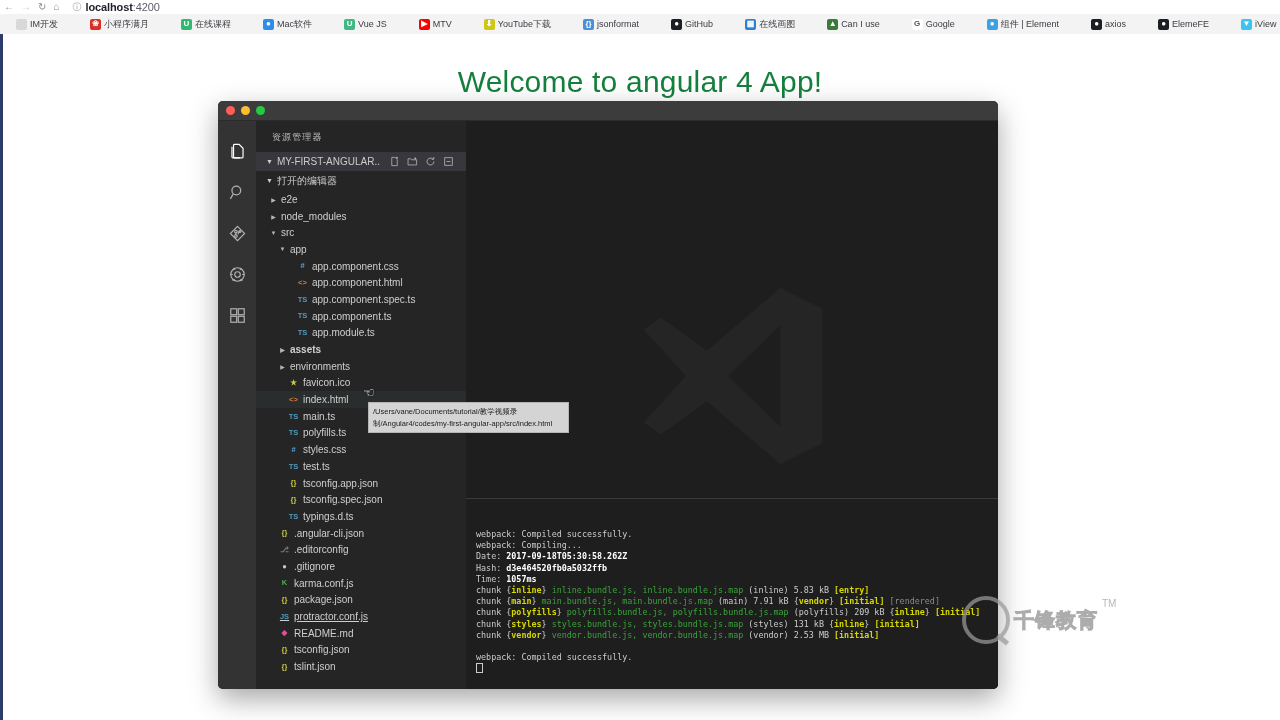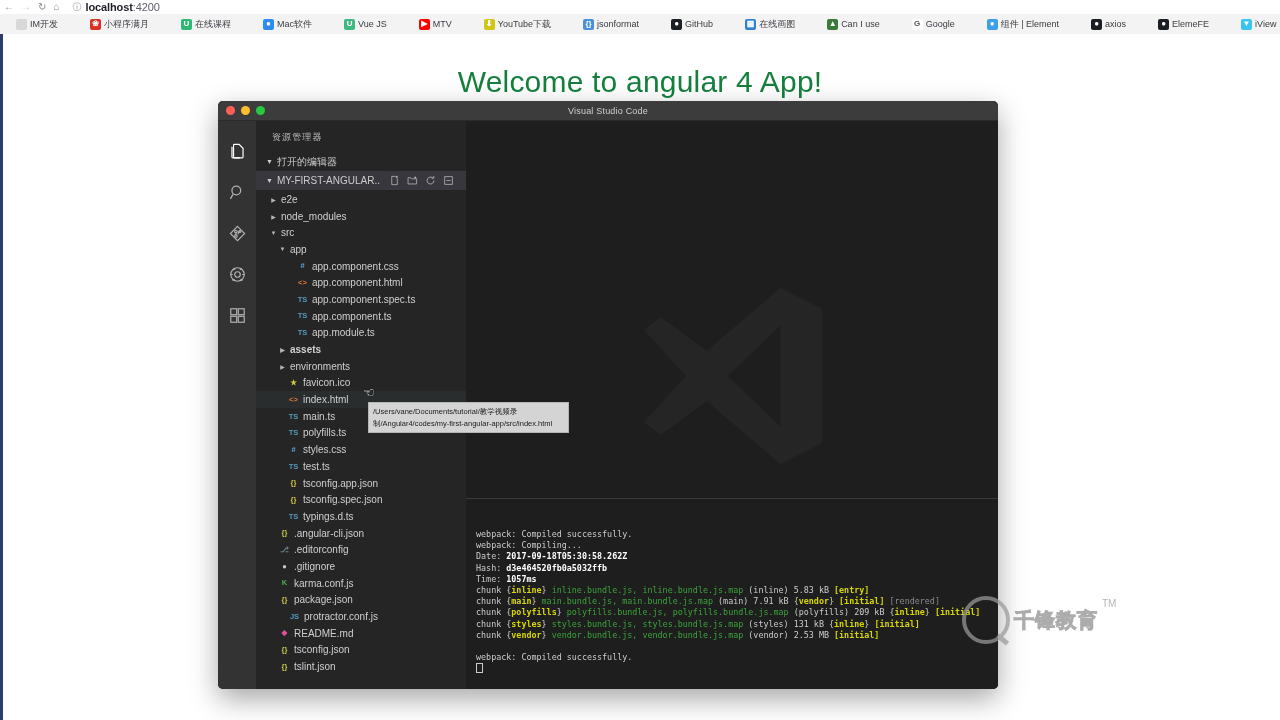--- a/index.html
+++ b/index.html
@@ -302,21 +302,20 @@
   <h1 class="welcome">Welcome to angular 4 App!</h1>
 
   <div class="vswin">
 
     <div class="vs-titlebar">
       <div class="traffic">
         <span class="tl" id="tl-close" style="background: rgb(255, 95, 87);"></span>
         <span class="tl" id="tl-min" style="background: rgb(254, 188, 46);"></span>
         <span class="tl" id="tl-max" style="background: rgb(40, 200, 64);"></span>
       </div>
-      <div class="vs-title">Visual Studio Code</div>
     </div>
 
     <div class="vs-body">
 
       <div class="activitybar">
         <div class="act-item active">
           <svg viewBox="0 0 24 24" fill="none" stroke="#ffffff" stroke-width="1.5">
             <path d="M8 3h6l5 5v11a1 1 0 0 1-1 1H8a1 1 0 0 1-1-1V4a1 1 0 0 1 1-1z"></path>
             <path d="M5 6v13a1 1 0 0 0 1 1h9"></path>
           </svg>
@@ -349,25 +348,20 @@
             <rect x="3.5" y="3.5" width="7.5" height="7.5"></rect>
             <rect x="13" y="3.5" width="7.5" height="7.5"></rect>
             <rect x="3.5" y="13" width="7.5" height="7.5"></rect>
             <rect x="13" y="13" width="7.5" height="7.5"></rect>
           </svg>
         </div>
       </div>
 
       <div class="sidebar">
         <div class="sb-title">资源管理器</div>
-
-        <div class="sb-section">
-          <span class="twist">▼</span>
-          <span>打开的编辑器</span>
-        </div>
 
         <div class="sb-section highlight">
           <span class="twist">▼</span>
           <span>MY-FIRST-ANGULAR..</span>
           <span class="sb-actions">
             <svg viewBox="0 0 16 16" fill="none" stroke="#d6d6d6" stroke-width="1.1">
                 <path d="M4 2h5l3 3v9H4z"></path>
                 <path d="M11.5 1v3.2M10 2.6h3"></path>
               </svg>
             <svg viewBox="0 0 16 16" fill="none" stroke="#d6d6d6" stroke-width="1.1">
@@ -378,20 +372,25 @@
                 <path d="M13 8a5 5 0 1 1-1.6-3.6"></path>
                 <path d="M12.8 1.5v3.2h-3.2"></path>
               </svg>
             <svg viewBox="0 0 16 16" fill="none" stroke="#d6d6d6" stroke-width="1.1">
                 <rect x="2.5" y="2.5" width="11" height="11"></rect>
                 <path d="M5 8h6"></path>
               </svg>
           </span>
         </div>
 
+        <div class="sb-section">
+          <span class="twist">▼</span>
+          <span>打开的编辑器</span>
+        </div>
+
         <div class="tree" id="filetree">
             <div class="row" style="padding-left: 13px;">
               <span class="arrow">▶</span>
               <span class="name">e2e</span>
             </div>
             <div class="row" style="padding-left: 13px;">
               <span class="arrow">▶</span>
               <span class="name">node_modules</span>
             </div>
             <div class="row" style="padding-left: 13px;">
@@ -498,21 +497,21 @@
             <div class="row" style="padding-left: 13px;">
               <span class="arrow"></span>
               <span class="fico" style="color: rgb(76, 175, 80);">K</span>
               <span class="name">karma.conf.js</span>
             </div>
             <div class="row" style="padding-left: 13px;">
               <span class="arrow"></span>
               <span class="fico" style="color: rgb(203, 203, 65);">{}</span>
               <span class="name">package.json</span>
             </div>
-            <div class="row" style="padding-left: 23px;">
+            <div class="row" style="padding-left: 13px; text-decoration: underline;">
               <span class="arrow"></span>
               <span class="fico" style="color: rgb(81, 154, 186);">JS</span>
               <span class="name">protractor.conf.js</span>
             </div>
             <div class="row" style="padding-left: 13px;">
               <span class="arrow"></span>
               <span class="fico" style="color: rgb(224, 80, 154);">◆</span>
               <span class="name">README.md</span>
             </div>
             <div class="row" style="padding-left: 13px;">

